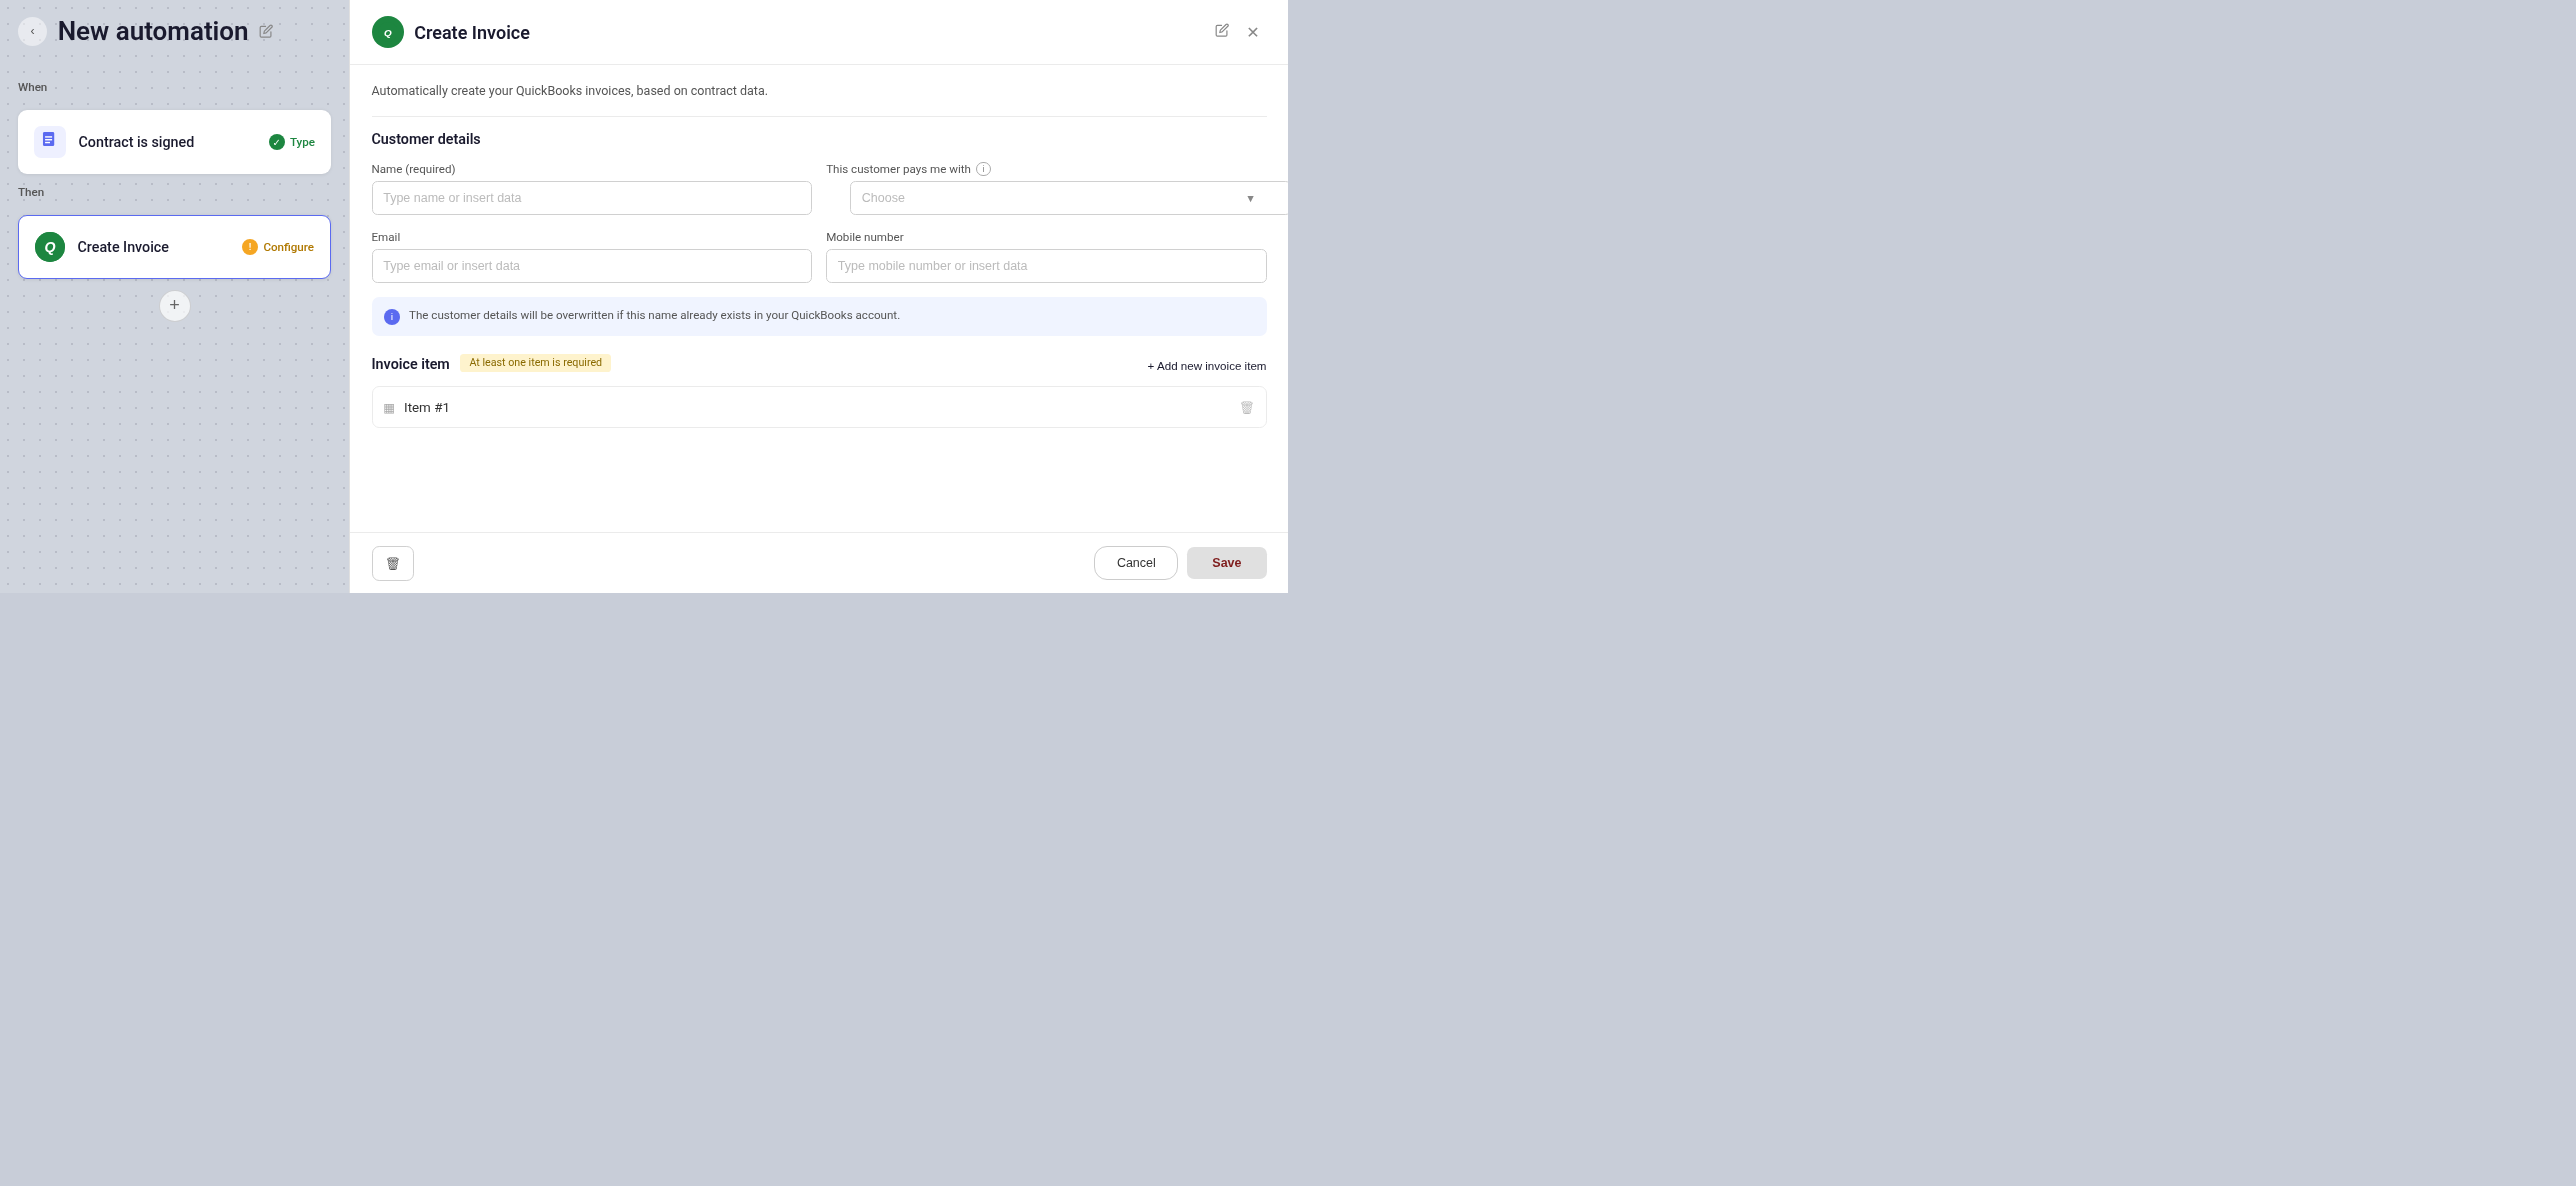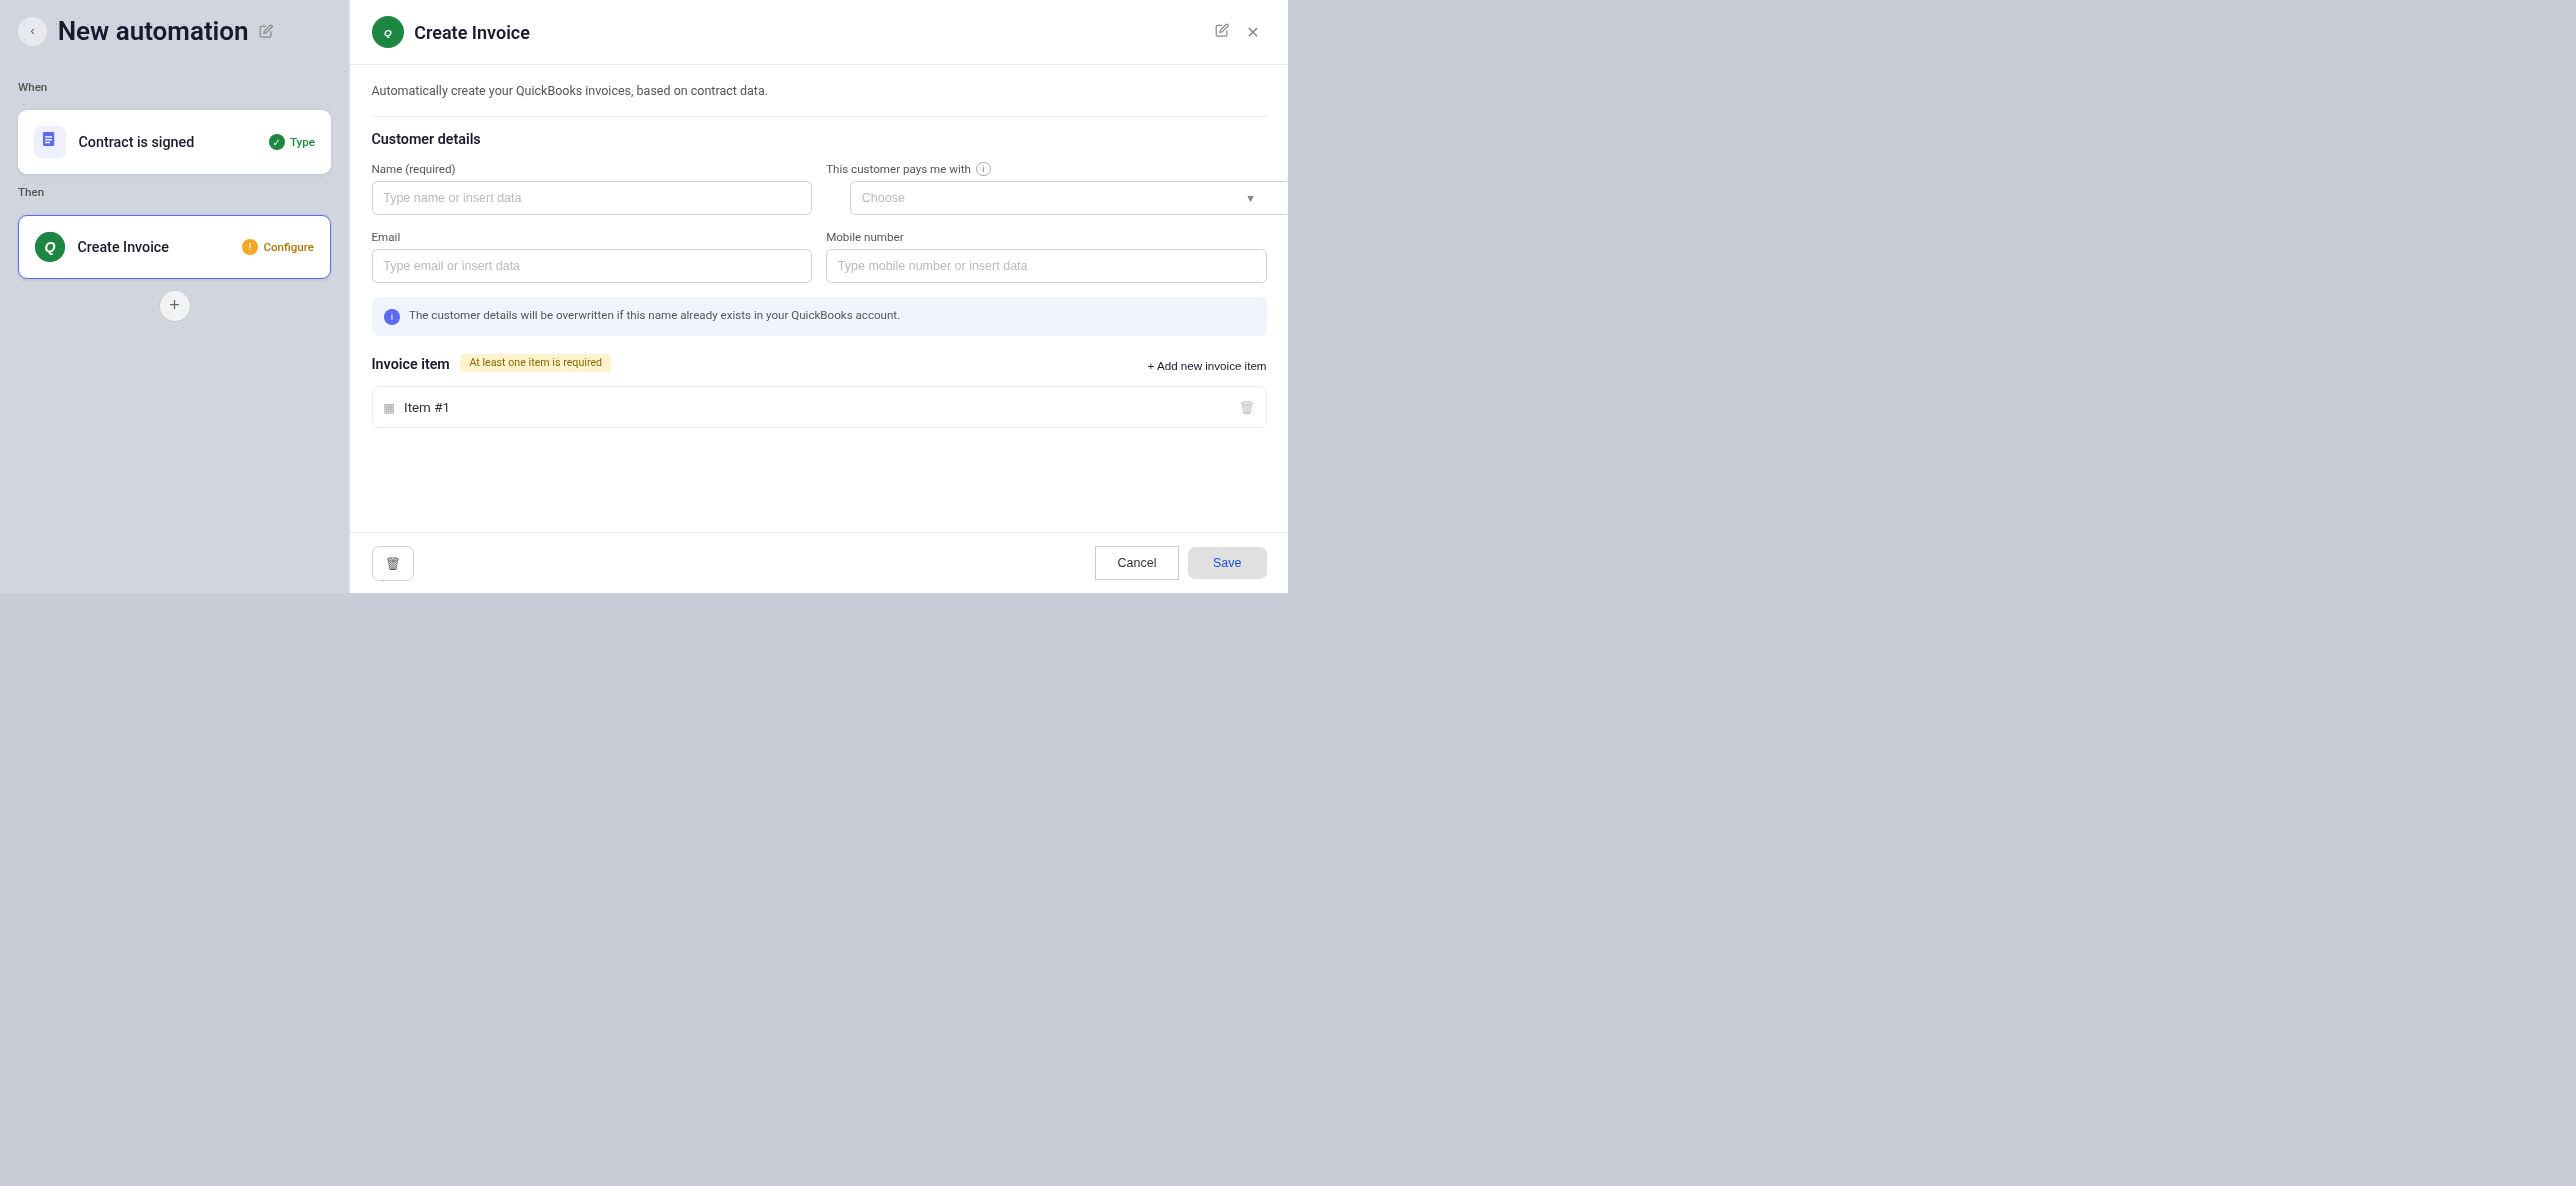--- a/index.html
+++ b/index.html
@@ -449,36 +449,36 @@
       display: flex;
       align-items: center;
       justify-content: center;
     }
 
     .footer-spacer { flex: 1; }
 
     .cancel-btn {
       background: white;
       border: 0.9px solid #ccc;
-      border-radius: 0;
+      border-radius: 13px;
       padding: 9px 21.5px;
       font-size: 12.5px;
       font-weight: 500;
       color: #333;
       cursor: pointer;
     }
 
     .save-btn {
       background: #e0e0e0;
       border: none;
       border-radius: 7.2px;
       padding: 9px 25px;
       font-size: 12.5px;
-      font-weight: 400;
-      color: #1d4ed8;
+      font-weight: 700;
+      color: #7f1d1d;
       cursor: not-allowed;
     }
   </style>
 </head>
 <body>
 
 <div class="left-panel">
   <div class="left-header">
     <button class="back-btn">
       <span>‹</span>

